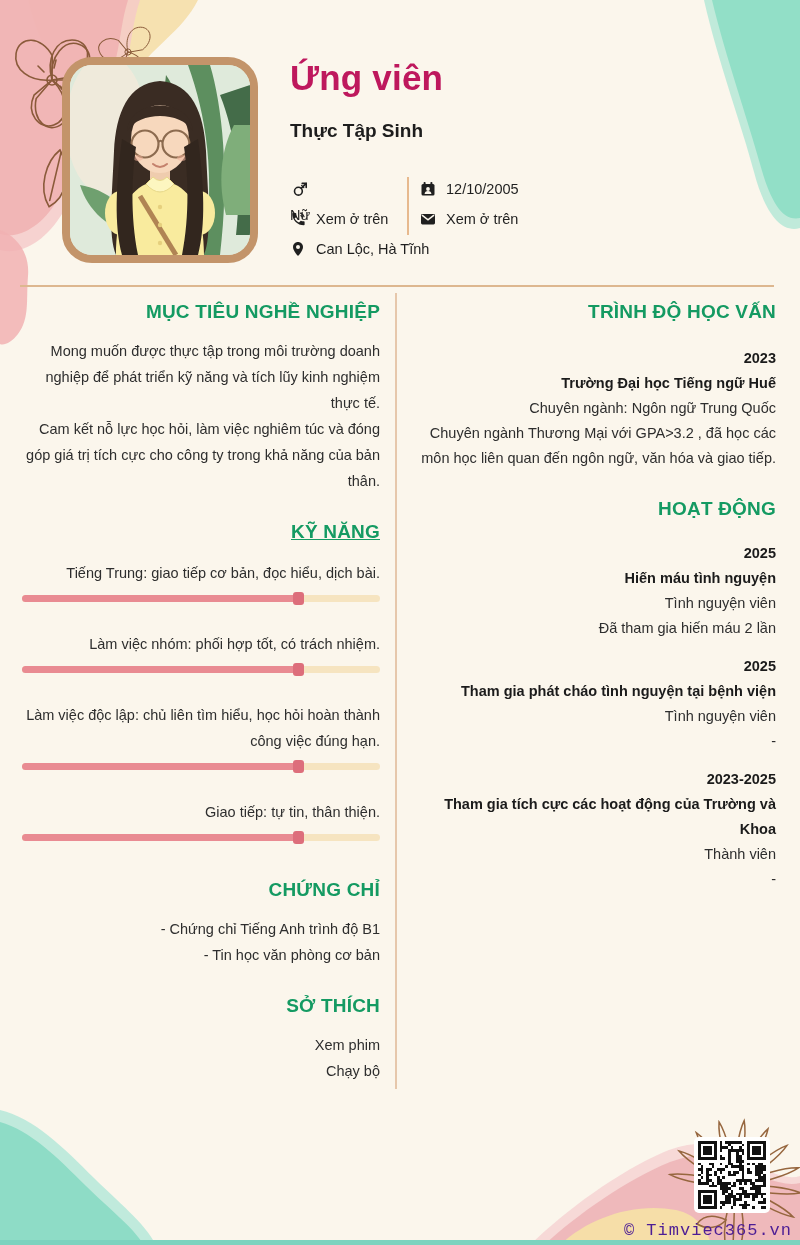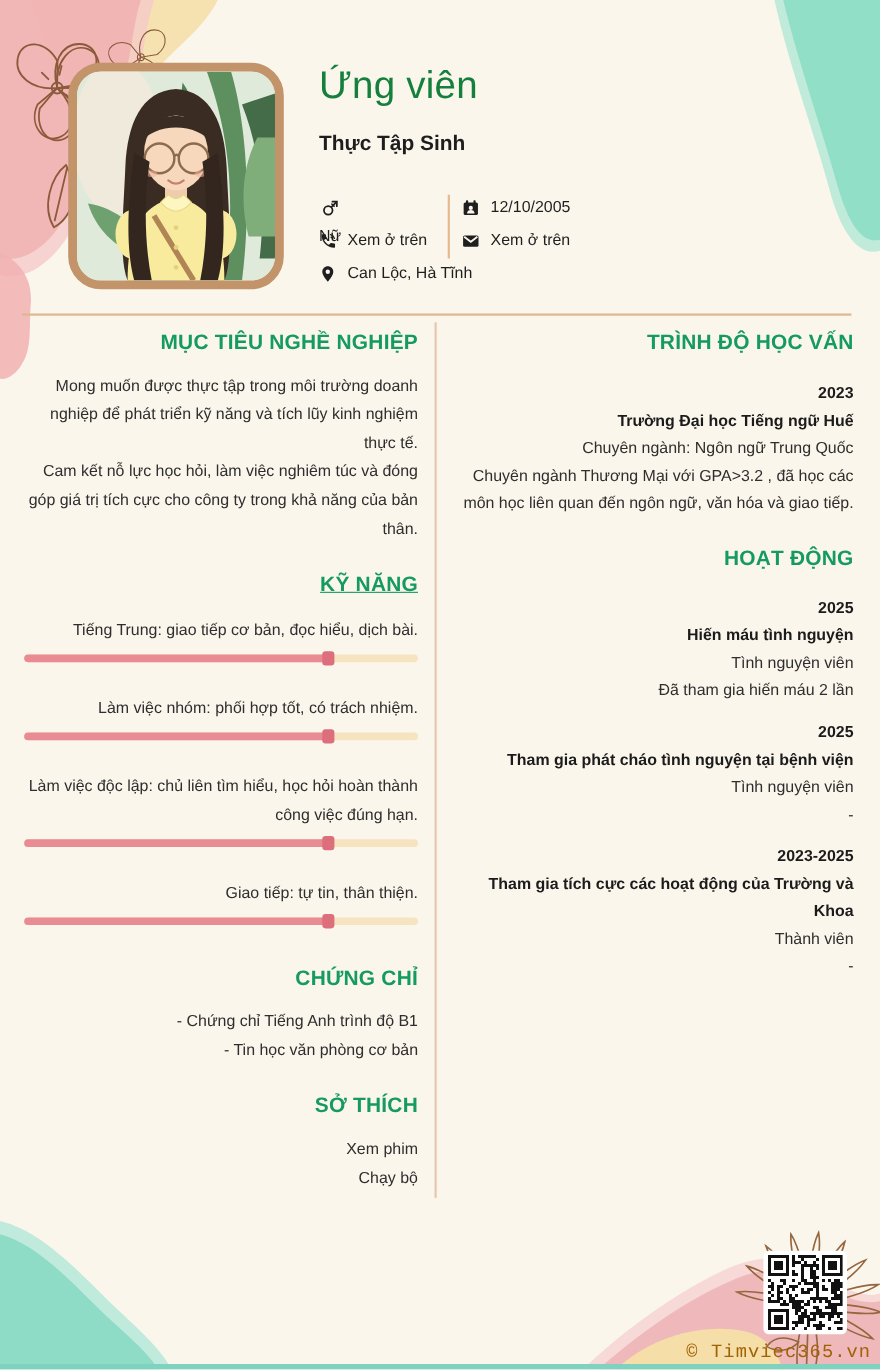--- a/index.html
+++ b/index.html
@@ -13,21 +13,21 @@
   
   .deco{pointer-events:none;}
   
   .photo-frame{
     left:62px;top:57px;width:180px;height:190px;
     border:8px solid #c3946a;border-radius:30px;overflow:hidden;
     background:#e4eede;
   }
   .photo-frame svg{display:block;width:100%;height:100%;}
   
-  .cv-name{left:290px;top:58px;font-size:35px;font-weight:normal;color:#15803d;letter-spacing:.2px;}
+  .cv-name{left:290px;top:58px;font-size:35px;font-weight:bold;color:#be185d;letter-spacing:.2px;}
   .cv-title{left:290px;top:120px;font-size:19px;font-weight:bold;color:#1d1d1d;text-align:center;}
   .info-row{display:flex;align-items:center;gap:10px;font-size:14.5px;color:#1f1f1f;}
   .info-row .ic{width:16px;height:16px;flex:0 0 16px;display:flex;align-items:center;justify-content:center;}
   .info-divider{left:407px;top:177px;width:2px;height:58px;background:#e7b98e;}
   
   .top-rule{left:20px;top:285px;width:754px;height:2px;background:#ddb78f;}
   .col-divider{left:395px;top:293px;width:2px;height:796px;background:#e6c7ab;}
   
   .col{line-height:26px;font-size:14.5px;text-align:right;}
   .col-left{left:22px;top:300px;width:358px;}
@@ -44,21 +44,21 @@
   .bar-fill{position:relative;height:7px;border-radius:4px;background:#e98b92;}
   .bar-thumb{position:absolute;right:-3px;top:-3px;width:11px;height:13px;border-radius:3px;background:#dd6e7b;}
   
   .entry{line-height:25px;margin-bottom:13px;}
   .b{font-weight:bold;color:#1b1b1b;}
   
   .qr{left:694px;top:1137px;width:76px;height:76px;background:#fff;border-radius:5px;padding:4px;box-sizing:border-box;}
   .qr svg{display:block;width:100%;height:100%;}
   .footer-credit{
     right:8px;bottom:5px;font-family:"Liberation Mono","DejaVu Sans Mono",monospace;
-    font-size:17px;color:#a16207;letter-spacing:1px;z-index:6;
+    font-size:17px;color:#4c1d95;letter-spacing:1px;z-index:6;
   }
   .z1{z-index:1}.z2{z-index:2}.z3{z-index:3}.z4{z-index:4}
 </style>
 </head>
 <body>
 
 <svg class="abs deco z1" style="left:0;top:0;" width="260" height="420" viewBox="0 0 260 420">
   <path d="M28,0 L198,0 C182,32 152,46 130,80 C112,108 82,98 60,72 C45,54 34,26 28,0 Z" fill="#f6dfad" opacity="0.95"></path>
   <path d="M0,0 L140,0 C126,42 134,84 98,112 C72,134 84,182 62,214 C46,240 22,256 0,250 Z" fill="#f5c9c9" opacity="0.8"></path>
   <path d="M0,0 L128,0 C116,38 122,78 90,104 C66,124 76,172 56,202 C42,226 18,240 0,234 Z" fill="#f1b2b3" opacity="0.9"></path>

